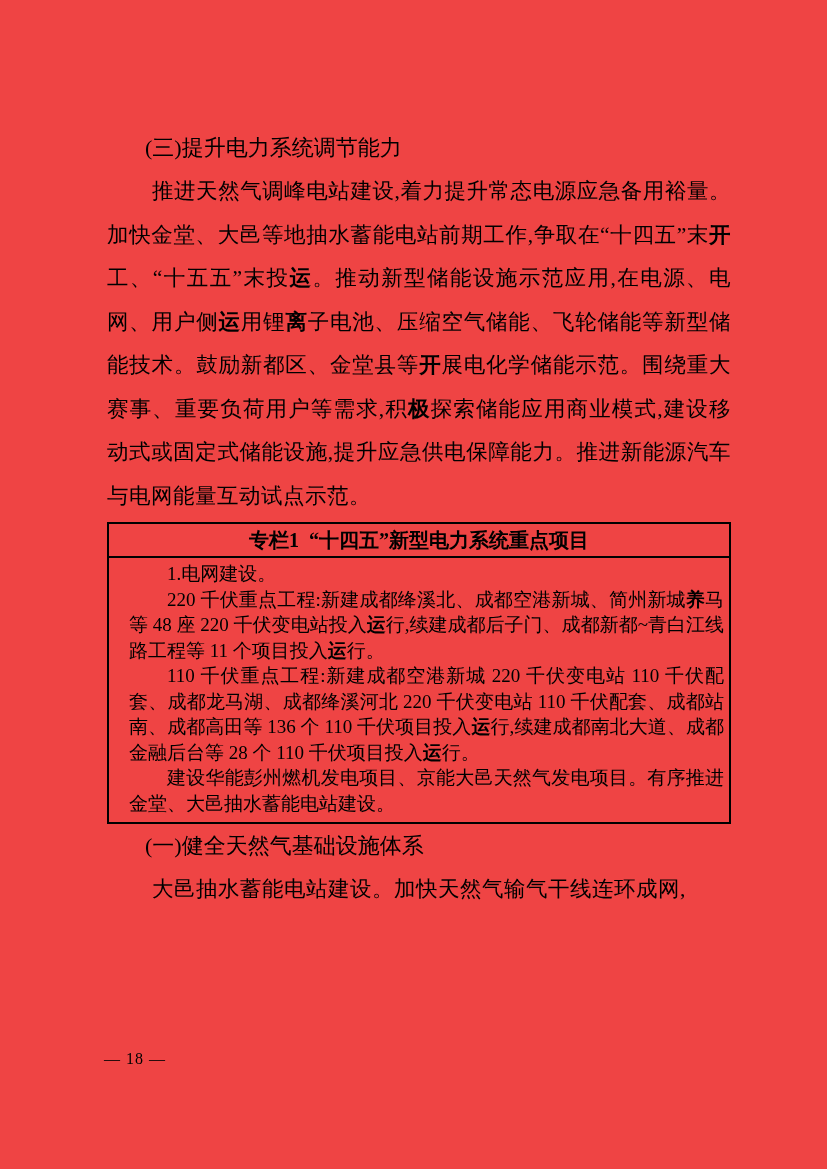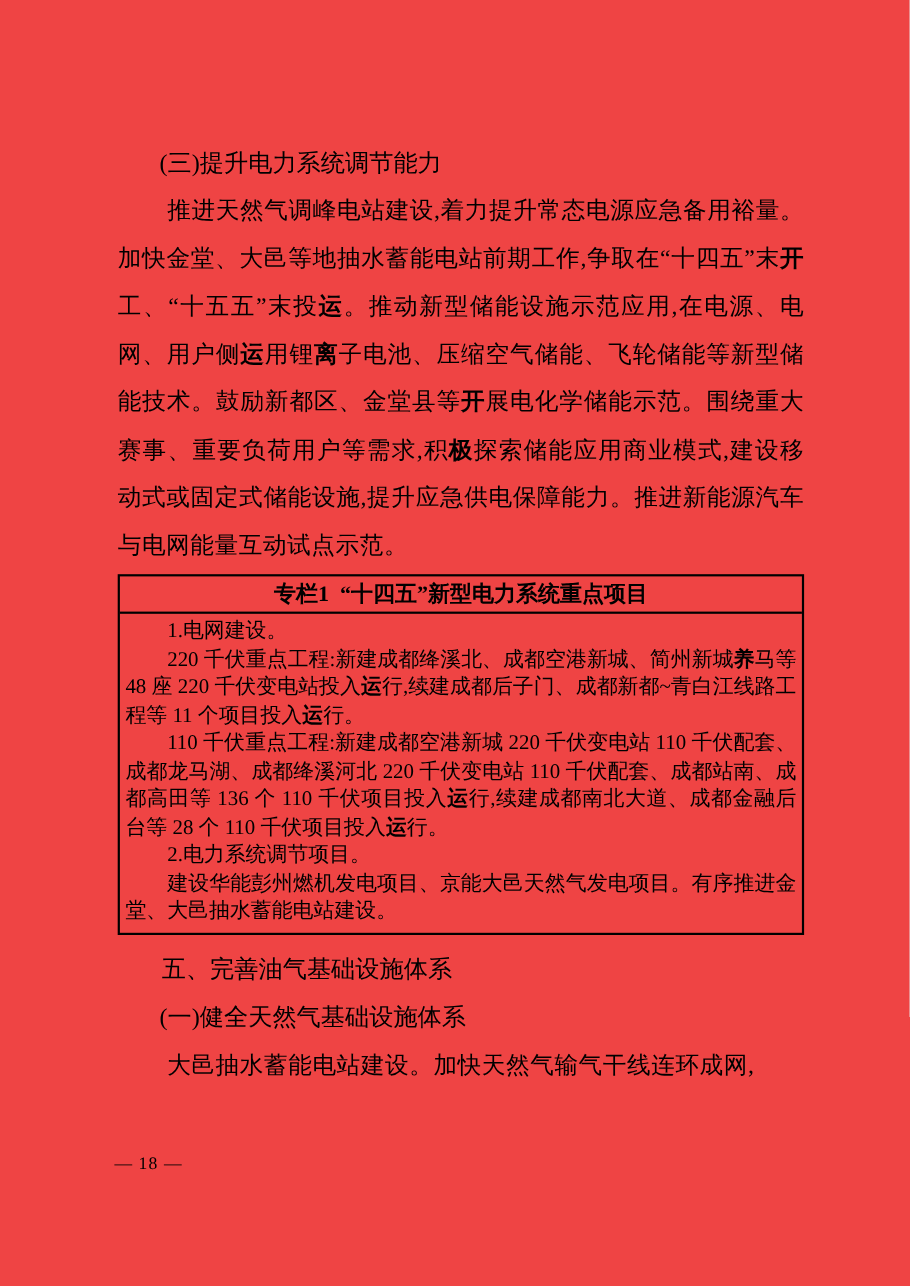--- a/index.html
+++ b/index.html
@@ -45,21 +45,21 @@
     margin-top:4px;
   }
   .box-title {
     font-size:20px;
     font-weight:bold;
     line-height:32px;
     text-align:center;
     border-bottom:2px solid #000;
     white-space:pre;
   }
-  .box-body { padding:3px 5px 6px 5px; }
+  .box-body { padding:3px 5px 6px 20px; }
   .box-para {
     font-size:19px;
     line-height:25.5px;
     text-align:justify;
     text-justify:inter-ideograph;
     text-indent:38px;
   }
   .page-footer {
     position:absolute;
     left:104px; top:1050px;
@@ -78,26 +78,24 @@
     <div class="h-sub">(三)提升电力系统调节能力</div>
 
     <div class="body-para"><span>推进天然气调峰电站建设,着力提升常态电源应急备用裕量。加快金堂、大邑等地抽水蓄能电站前期工作,争取在“十四五”末</span><b>开</b><span>工、“十五五”末投</span><b>运</b><span>。推动新型储能设施示范应用,在电源、电网、用户侧</span><b>运</b><span>用锂</span><b>离</b><span>子电池、压缩空气储能、飞轮储能等新型储能技术。鼓励新都区、金堂县等</span><b>开</b><span>展电化学储能示范。围绕重大赛事、重要负荷用户等需求,积</span><b>极</b><span>探索储能应用商业模式,建设移动式或固定式储能设施,提升应急供电保障能力。推进新能源汽车与电网能量互动试点示范。</span></div>
 
     <div class="proj-box">
       <div class="box-title">专栏1  “十四五”新型电力系统重点项目</div>
       <div class="box-body">
           <div class="box-para"><span>1.电网建设。</span></div>
           <div class="box-para"><span>220 千伏重点工程:新建成都绛溪北、成都空港新城、简州新城</span><b>养</b><span>马等 48 座 220 千伏变电站投入</span><b>运</b><span>行,续建成都后子门、成都新都~青白江线路工程等 11 个项目投入</span><b>运</b><span>行。</span></div>
           <div class="box-para"><span>110 千伏重点工程:新建成都空港新城 220 千伏变电站 110 千伏配套、成都龙马湖、成都绛溪河北 220 千伏变电站 110 千伏配套、成都站南、成都高田等 136 个 110 千伏项目投入</span><b>运</b><span>行,续建成都南北大道、成都金融后台等 28 个 110 千伏项目投入</span><b>运</b><span>行。</span></div>
-          <div class="box-para"><span>2.电力系统调节项目。</span></div>
           <div class="box-para"><span>建设华能彭州燃机发电项目、京能大邑天然气发电项目。有序推进金堂、大邑抽水蓄能电站建设。</span></div>
         </div>
     </div>
 
-    <div class="h-top">五、完善油气基础设施体系</div>
 
     <div class="h-sub">(一)健全天然气基础设施体系</div>
 
     <div class="body-para"><span>大邑抽水蓄能电站建设。加快天然气输气干线连环成网,</span></div>
 
   </div>
 
   <div class="page-footer">— 18 —</div>
 </div>
 

